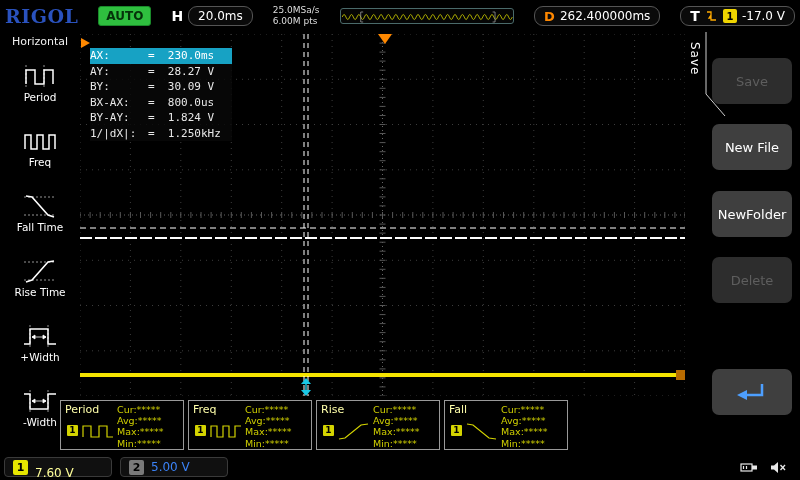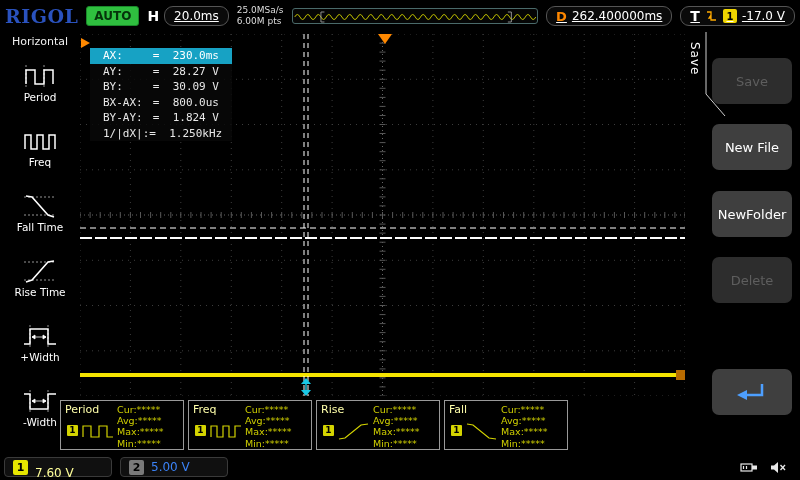--- a/index.html
+++ b/index.html
@@ -1,28 +1,28 @@
 <!DOCTYPE html>
 <html><head>
 <meta charset="utf-8">
 <style>
   *{box-sizing:border-box;margin:0;padding:0;}
   html,body{width:800px;height:480px;background:#000;overflow:hidden;
     font-family:"DejaVu Sans",sans-serif;color:#fff;position:relative;}
 
   
   .topbar{position:absolute;top:0;left:0;width:800px;height:32px;display:flex;
-    align-items:center;padding:0 5px;gap:8px;background:#000;}
+    align-items:center;padding:0 5px;gap:20px;background:#000;}
   .logo{font-family:"DejaVu Serif",serif;font-weight:bold;font-size:19px;
     color:#2a52be;letter-spacing:.5px;}
   .auto-badge{background:#2fbf3f;color:#05320a;font-weight:bold;font-size:12px;
     padding:2px 7px;border-radius:3px;border:1px solid #1a8a2a;}
   .hgroup,.dgroup,.tgroup{display:flex;align-items:center;gap:5px;}
   .pillbox{border:1px solid #555;border-radius:9px;background:#0a0a0a;
-    padding:1px 9px;font-size:12px;height:20px;display:flex;align-items:center;gap:5px;text-decoration:underline;}
+    padding:1px 9px;font-size:12px;height:20px;display:flex;align-items:center;gap:5px;}
   .hletter,.tletter{font-weight:bold;font-size:14px;color:#fff;}
   .dletter{font-weight:bold;font-size:13px;color:#ff8800;}
   .acq{font-size:9px;color:#ddd;line-height:1.25;white-space:nowrap;}
   .preview{flex:1;height:16px;border:1px solid #4a6a6a;border-radius:3px;
     background:#050505;position:relative;min-width:120px;}
   .trig-src{background:#f0d500;color:#000;font-size:10px;font-weight:bold;
     width:14px;height:14px;display:flex;align-items:center;justify-content:center;border-radius:2px;}
 
   
   .leftmenu{position:absolute;left:0;top:32px;width:60px;height:424px;
@@ -36,21 +36,21 @@
 
   
   .grat{position:absolute;left:80px;top:34px;width:605px;height:362px;background:#000;}
   .gl{stroke:#3c3c3c;stroke-dasharray:1 5;}
   .gcl{stroke:#646464;stroke-dasharray:1 3;}
   .gt{stroke:#565656;}
 
   
   .readout{position:absolute;left:90px;top:48px;width:142px;
     background:rgba(8,8,8,.84);font-family:"DejaVu Sans Mono",monospace;font-size:11px;}
-  .readout-row{display:flex;padding:0 13px;height:15.5px;line-height:15.5px;color:#e8e8e8;}
+  .readout-row{display:flex;padding:0 0;height:15.5px;line-height:15.5px;color:#e8e8e8;}
   .readout-row.hl{background:#17a2c4;color:#fff;}
   .r-label{width:58px;}
   .r-value{white-space:pre;}
 
   
   .rightmenu{position:absolute;left:685px;top:32px;width:115px;height:448px;background:#000;}
   .save-tab{position:absolute;left:3px;top:10px;color:#fff;font-size:12px;
     writing-mode:vertical-rl;letter-spacing:1px;}
   .rm-btn{position:absolute;left:27px;width:80px;height:46px;border-radius:7px;
     background:#3f3f3f;color:#fff;font-size:13px;display:flex;align-items:center;

